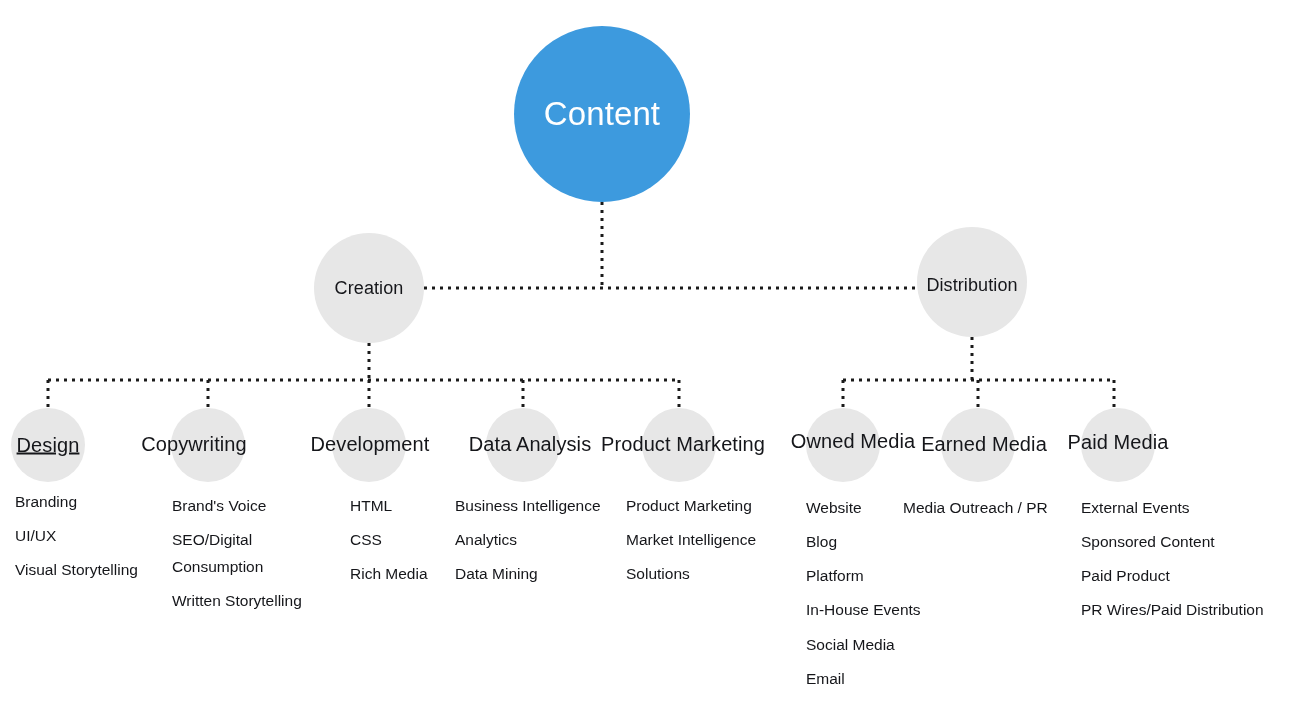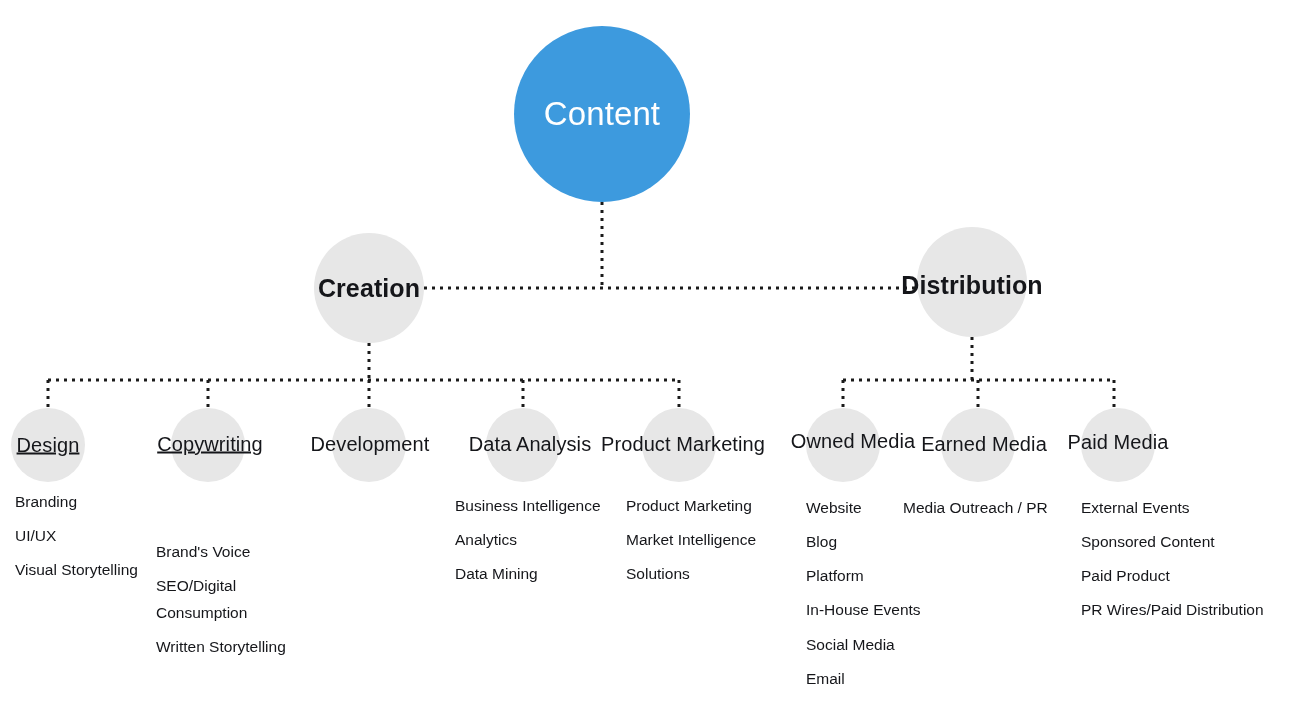--- a/index.html
+++ b/index.html
@@ -59,22 +59,22 @@
     text-align: center;
     letter-spacing: 0.1px;
   }
   .node-label.root-label {
     color: #ffffff;
     font-size: 33px;
     font-weight: 400;
   }
   .node-label.branch-label {
     color: #15161a;
-    font-size: 25px;
-    font-weight: 700;
+    font-size: 18px;
+    font-weight: 400;
   }
   .node-label.leaf-label {
     color: #15161a;
     font-size: 20px;
     font-weight: 400;
   }
   
   .item-list {
     position: absolute;
     z-index: 3;
@@ -130,21 +130,21 @@
   <div class="node-circle branch" style="left:314px; top:233px; width:110px; height:110px;"></div>
   <div class="node-label branch-label" style="left:369px; top:288px;">Creation</div>
 
   <div class="node-circle branch" style="left:917px; top:227px; width:110px; height:110px;"></div>
   <div class="node-label branch-label" style="left:972px; top:285px;">Distribution</div>
 
   <div class="node-circle leaf" style="left:11px; top:408px; width:74px; height:74px;"></div>
   <div class="node-label leaf-label" style="left:48px; top:445px;text-decoration:underline;">Design</div>
 
   <div class="node-circle leaf" style="left:171px; top:408px; width:74px; height:74px;"></div>
-  <div class="node-label leaf-label" style="left:210px; top:444px;text-decoration:underline;">Copywriting</div>
+  <div class="node-label leaf-label" style="left:194px; top:444px;">Copywriting</div>
 
   <div class="node-circle leaf" style="left:332px; top:408px; width:74px; height:74px;"></div>
   <div class="node-label leaf-label" style="left:370px; top:444px;">Development</div>
 
   <div class="node-circle leaf" style="left:486px; top:408px; width:74px; height:74px;"></div>
   <div class="node-label leaf-label" style="left:530px; top:444px;">Data Analysis</div>
 
   <div class="node-circle leaf" style="left:642px; top:408px; width:74px; height:74px;"></div>
   <div class="node-label leaf-label" style="left:683px; top:444px;">Product Marketing</div>
 
@@ -156,27 +156,32 @@
 
   <div class="node-circle leaf" style="left:1081px; top:408px; width:74px; height:74px;"></div>
   <div class="node-label leaf-label" style="left:1118px; top:442px;">Paid Media</div>
 
   <ul class="item-list" style="left:15px; top:488px; width:160px;">
     <li>Branding</li>
     <li>UI/UX</li>
     <li>Visual Storytelling</li>
   </ul>
 
-  <ul class="item-list" style="left:156px; top:492px; width:165px;margin-top:46px;">
+  <ul class="item-list" style="left:172px; top:492px; width:165px;">
     <li>Brand's Voice</li>
     <li>SEO/Digital
 Consumption</li>
     <li>Written Storytelling</li>
   </ul>
 
+  <ul class="item-list" style="left:350px; top:492px; width:110px;">
+    <li>HTML</li>
+    <li>CSS</li>
+    <li>Rich Media</li>
+  </ul>
 
   <ul class="item-list" style="left:455px; top:492px; width:170px;">
     <li>Business Intelligence</li>
     <li>Analytics</li>
     <li>Data Mining</li>
   </ul>
 
   <ul class="item-list" style="left:626px; top:492px; width:175px;">
     <li>Product Marketing</li>
     <li>Market Intelligence</li>

